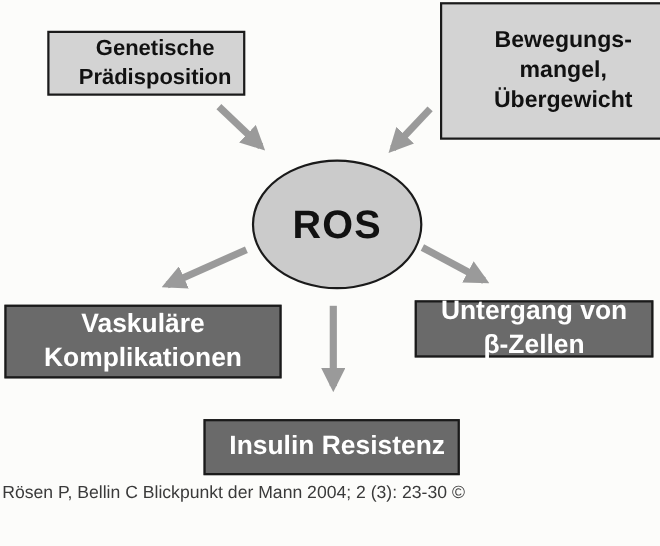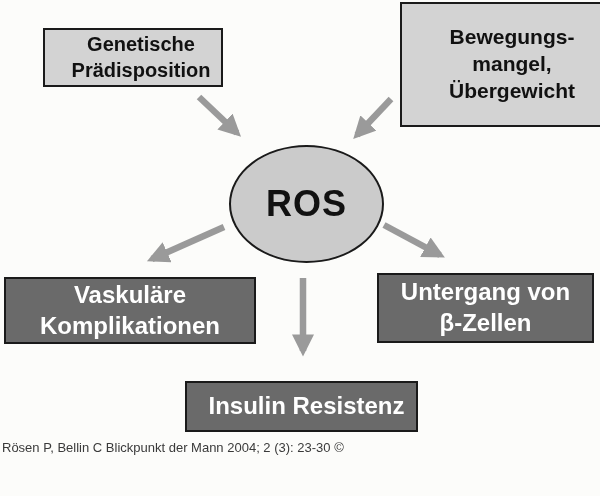--- a/index.html
+++ b/index.html
@@ -46,26 +46,26 @@
   .node-ros{
     left:229px;top:145px;width:155px;height:118px;
     background:var(--ellipse,#cbcbcb);
     border:2px solid var(--box_border,#1a1a1a);
     border-radius:50%;
     color:#111;
     font-size:36px;
     letter-spacing:1px;
   }
   .node-vascular{left:4px;top:277px;width:252px;height:67px;font-size:24px;}
-  .node-beta{left:377px;top:273px;width:217px;height:70px;font-size:24px;}
+  .node-beta{left:377px;top:273px;width:217px;height:52px;font-size:24px;}
   .node-insulin{left:185px;top:381px;width:233px;height:51px;font-size:24px;padding-left:10px;}
   .citation{
     position:absolute;
     left:2px;top:440px;
-    font-size:13px;
+    font-size:16px;
     color:#3a3a3a;
     white-space:nowrap;
   }
 </style>
 </head>
 <body>
 
 <div class="canvas">
 
   <svg class="arrows" viewBox="0 0 600 496" xmlns="http://www.w3.org/2000/svg">

